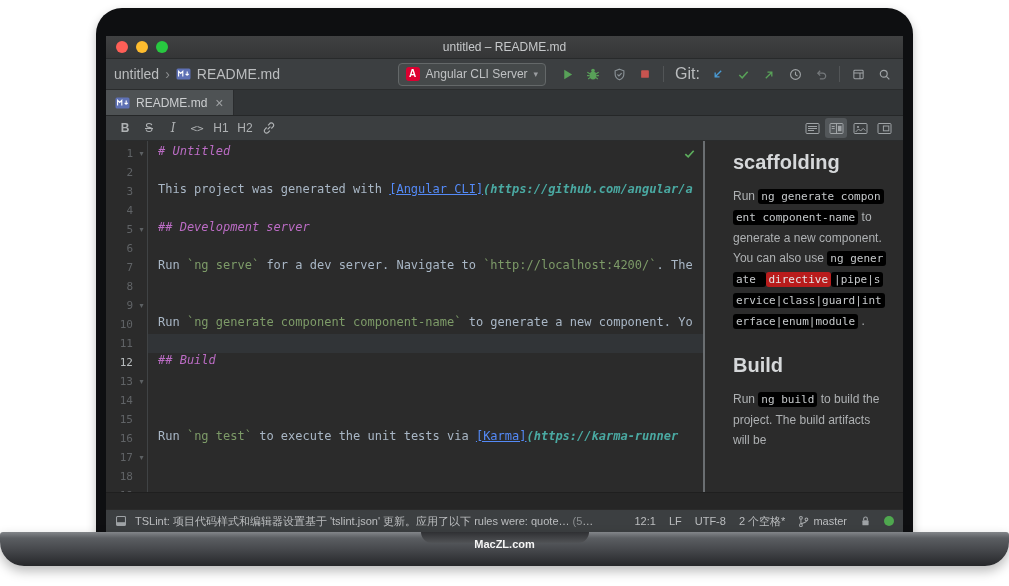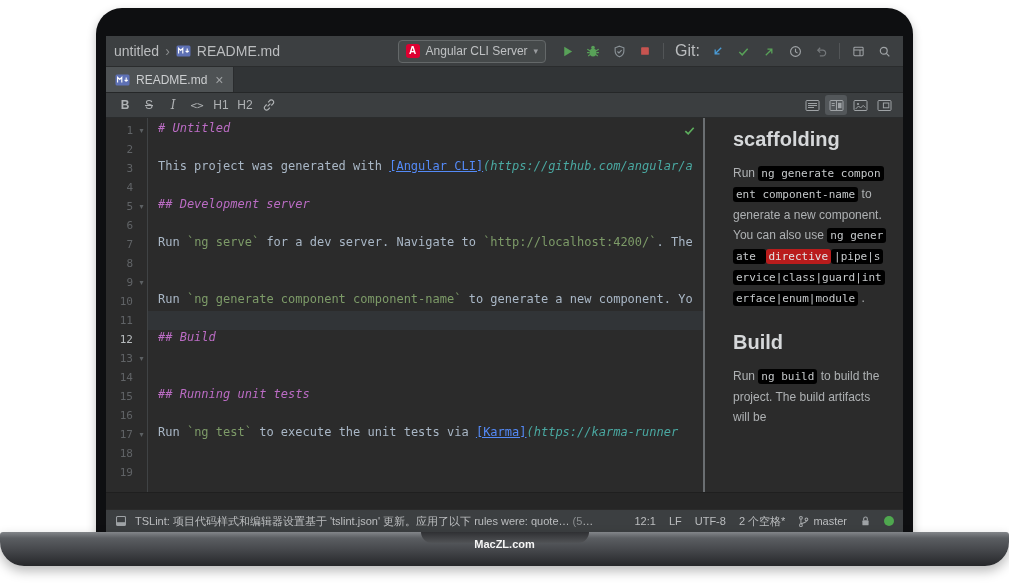--- a/index.html
+++ b/index.html
@@ -49,21 +49,21 @@
   .gutter{flex:0 0 42px;background:#2b2b2b;border-right:1px solid #404345;padding-top:3px;box-sizing:border-box;overflow:hidden;}
   .gutter-line{height:19px;display:flex;align-items:center;}
   .ln{flex:1;text-align:right;color:#606366;font:11px "DejaVu Sans Mono",monospace;padding-right:3px;}
   .ln-caret{color:#b8bcbe;}
   .fold{width:11px;font-size:8px;color:#5d6164;text-align:center;}
   .editor{flex:1 1 auto;min-width:0;background:#2b2b2b;padding-top:3px;overflow:hidden;position:relative;}
   .code-line{height:19px;line-height:19px;font:12px "DejaVu Sans Mono",monospace;white-space:pre;color:#a9b7c6;padding-left:10px;}
   .caret-line{background:#313437;}
   .seg-heading{color:#bb6cc4;font-style:italic;}
   .seg-link{color:#548af7;text-decoration:underline;}
-  .seg-url{color:#4aa9a2;font-style:italic;}
+  .seg-url{color:#4aa9a2;font-style:italic;font-weight:bold;}
   .seg-code{color:#7d9b68;}
   .editor-check{position:absolute;top:5px;right:7px;}
   .splitter{flex:0 0 2px;background:#6a6e71;}
   .preview{flex:0 0 198px;background:#2b2b2b;padding:8px 18px 0 28px;box-sizing:border-box;overflow:hidden;}
   .pv-h2{font-size:20px;font-weight:bold;color:#d6d8da;margin:2px 0 12px;}
   .pv-p{font-size:12px;line-height:20px;color:#aeb1b3;margin:0 0 22px;}
   .pv-code{font-family:"DejaVu Sans Mono",monospace;font-size:11px;background:#000000;color:#c6c9cb;padding:1px 3px;border-radius:3px;word-break:break-all;-webkit-box-decoration-break:clone;box-decoration-break:clone;}
   .pv-code-hl{background:#b91c1c;color:#e2e5e7;}
 
   .hstrip{flex:0 0 16px;background:#262626;border-top:1px solid #1f1f1f;}
@@ -76,20 +76,28 @@
   .sb-icon{display:flex;align-items:center;}
   .sb-dot{width:10px;height:10px;border-radius:50%;background:#4fa84f;}
 </style>
 </head>
 <body>
 
 <div class="stage">
   <div class="bezel">
     <div class="screen">
 
+      <div class="titlebar">
+        <div class="traffic">
+          <span class="light light-red"></span>
+          <span class="light light-yellow"></span>
+          <span class="light light-green"></span>
+        </div>
+        <div class="window-title">untitled – README.md</div>
+      </div>
 
       <div class="toolbar">
         <div class="breadcrumb">
           <span>untitled</span>
           <span class="crumb-sep">›</span>
           <span class="sb-icon">
               <svg width="15" height="12" viewBox="0 0 15 12">
                 <rect x="0.5" y="0.5" width="14" height="11" rx="1.5" fill="#5e71b5"></rect>
                 <path d="M2.6 8.6V3.4l2.1 2.1 2.1-2.1v5.2" stroke="#fff" stroke-width="1.1" fill="none"></path>
                 <path d="M11.2 3.4v4m0 0l-1.6-1.6m1.6 1.6l1.6-1.6" stroke="#fff" stroke-width="1.1" fill="none"></path>
@@ -318,21 +326,20 @@
               <div class="code-line"><span class="seg-heading">## Development server</span></div>
               <div class="code-line">&nbsp;</div>
               <div class="code-line"><span class="seg-text">Run </span><span class="seg-code">`ng serve`</span><span class="seg-text"> for a dev server. Navigate to </span><span class="seg-code">`http://localhost:4200/`</span><span class="seg-text">. The</span></div>
               <div class="code-line">&nbsp;</div>
               <div class="code-line">&nbsp;</div>
               <div class="code-line"><span class="seg-text">Run </span><span class="seg-code">`ng generate component component-name`</span><span class="seg-text"> to generate a new component. Yo</span></div>
               <div class="code-line caret-line">&nbsp;</div>
               <div class="code-line"><span class="seg-heading">## Build</span></div>
               <div class="code-line">&nbsp;</div>
               <div class="code-line">&nbsp;</div>
-              <div class="code-line"><span class="seg-heading">## Running unit tests</span></div>
               <div class="code-line">&nbsp;</div>
               <div class="code-line"><span class="seg-text">Run </span><span class="seg-code">`ng test`</span><span class="seg-text"> to execute the unit tests via </span><span class="seg-link">[Karma]</span><span class="seg-url">(https://karma-runner</span></div>
             </div>
           <span class="editor-check"><svg width="13" height="13" viewBox="0 0 14 14">
                 <path d="M2.5 7.6l3.1 3L11.5 4" stroke="#5dae5d" stroke-width="1.8" fill="none"></path>
               </svg></span>
         </div>
         <div class="splitter"></div>
         <div class="preview">
           <div>

